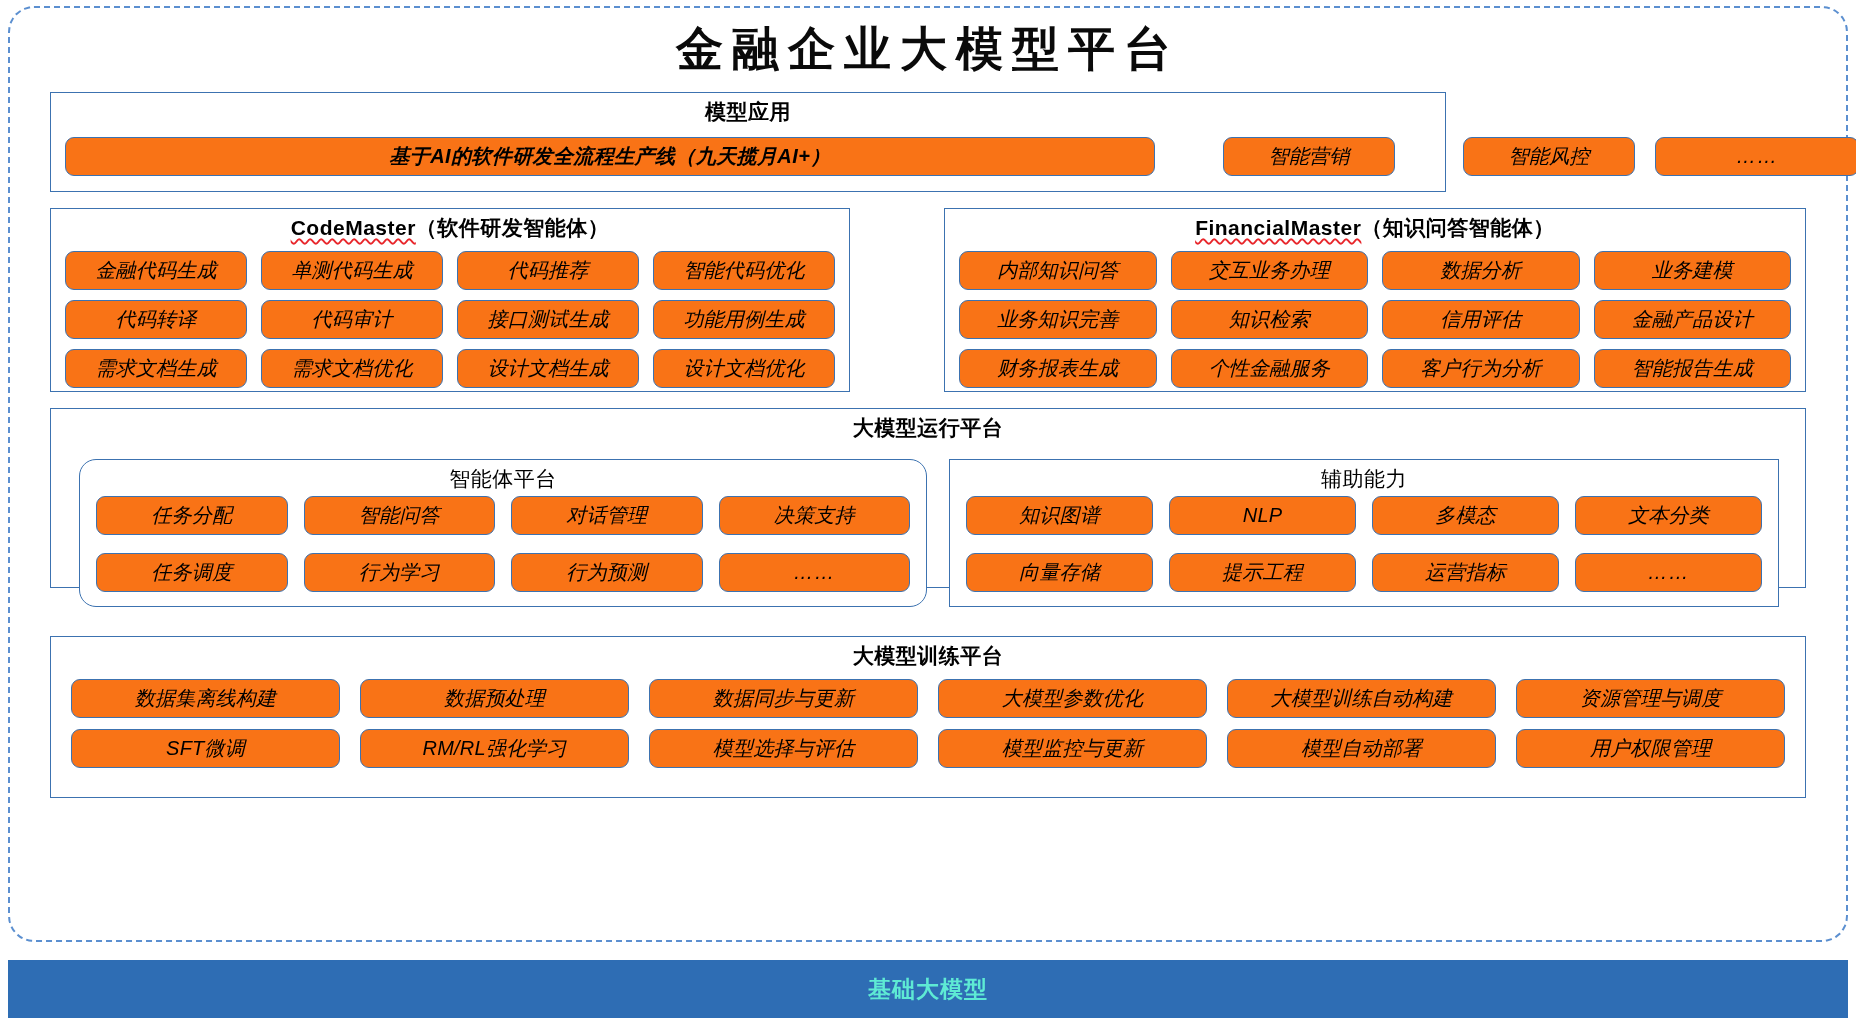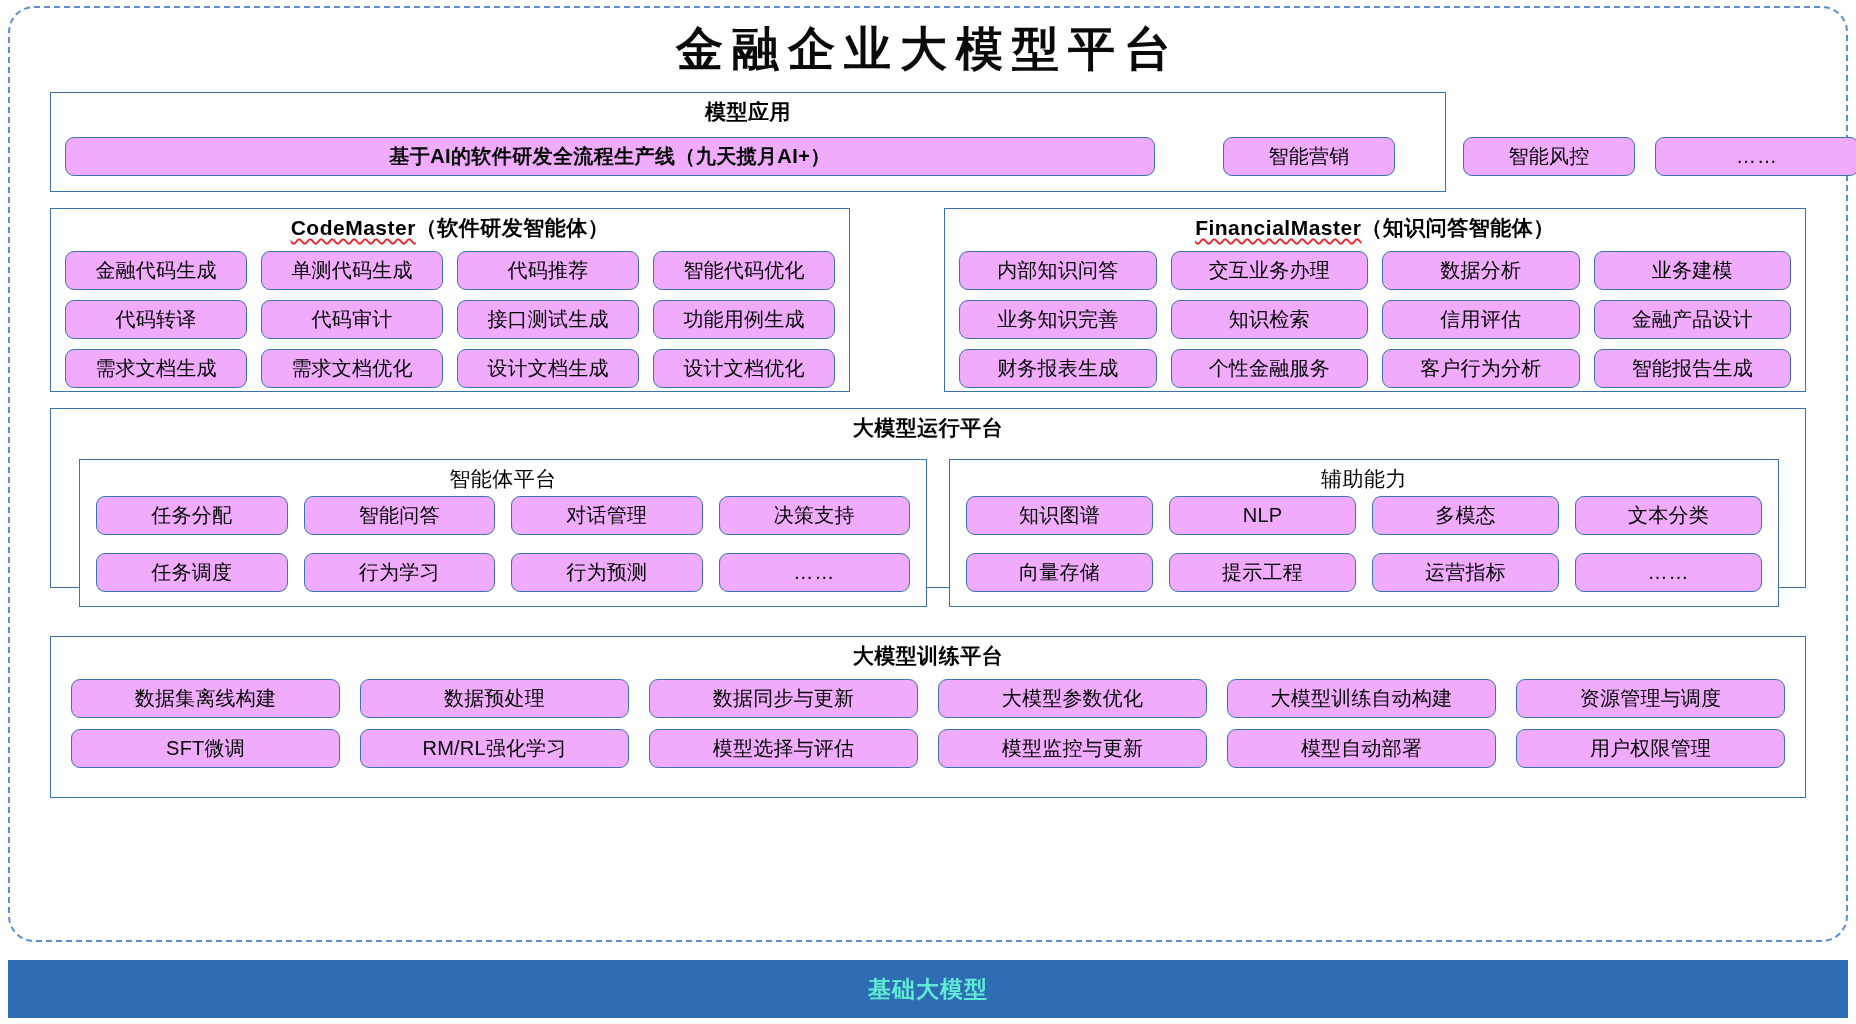--- a/index.html
+++ b/index.html
@@ -63,29 +63,30 @@
     text-decoration-style: wavy;
     text-decoration-color: #E8262B;
     text-decoration-thickness: 1.6px;
     text-underline-offset: 3px;
   }
 
   
   .chip {
     border: 1.4px solid #3C72B0;
     border-radius: 9px;
-    background: #f0abfc;
+    background: #f97316;
     display: flex;
     align-items: center;
     justify-content: center;
     font-size: 20px;
     color: #000000;
     height: 39px;
     white-space: nowrap;
     letter-spacing: 0.2px;
+    font-style: italic;
   }
   .chip.wide-banner {
     font-weight: 700;
     font-size: 20px;
     letter-spacing: 0.4px;
   }
   .chip.ellipsis { letter-spacing: 1px; }
 
   
   #sec-app { left: 50px; top: 92px; width: 1396px; height: 100px; }
@@ -110,21 +111,21 @@
   }
 
   
   #sec-run { left: 50px; top: 408px; width: 1756px; height: 180px; }
   .sub-panel {
     position: absolute;
     border: 1.4px solid #3C72B0;
     background: #ffffff;
     top: 50px; height: 148px;
   }
-  #sub-agent { left: 28px; width: 848px; }
+  #sub-agent { left: 28px; width: 848px; border-radius: 17px; }
   #sub-aux   { left: 898px; width: 830px; }
   .sub-grid {
     position: absolute;
     left: 16px; right: 16px; top: 36px;
     display: grid;
     grid-template-columns: repeat(4, 1fr);
     gap: 18px 16px;
   }
 
   

